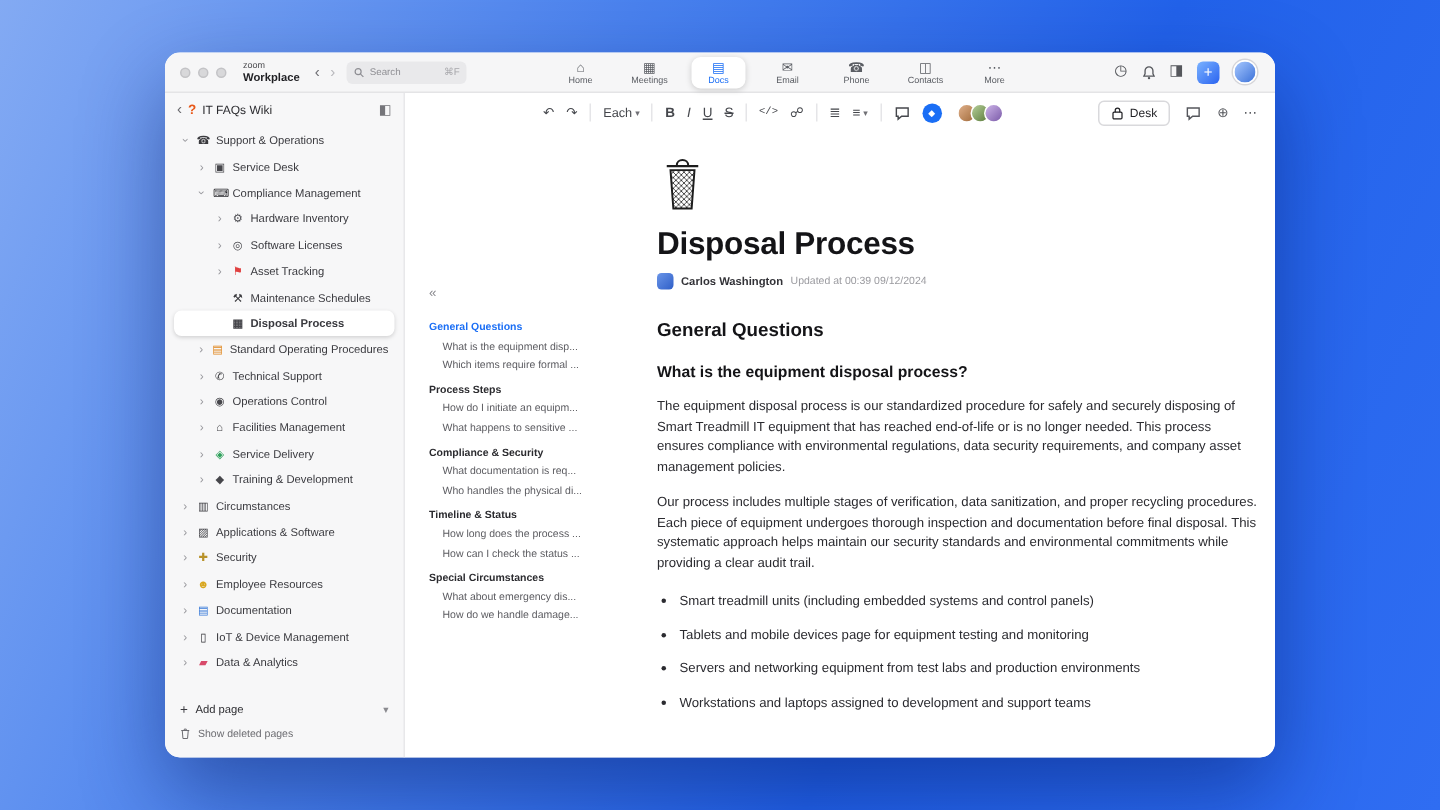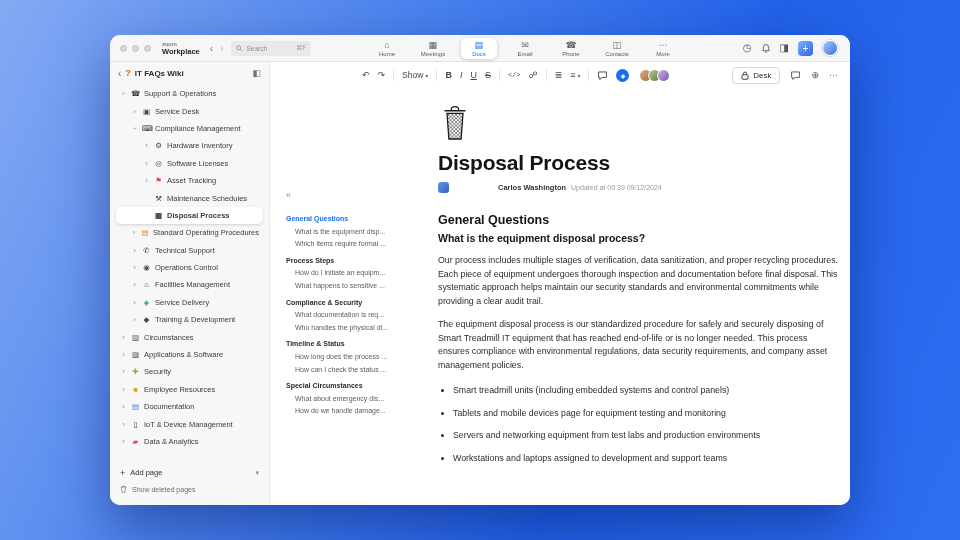--- a/index.html
+++ b/index.html
@@ -40,21 +40,21 @@
     background:linear-gradient(135deg,#7ab2ff,#2a63f0); display:flex; align-items:center; justify-content:center; }
   .useravatar { width:16px; height:16px; border-radius:50%;
     background:linear-gradient(135deg,#a8c9ff,#3a70d8); border:1px solid #fff; box-shadow:0 0 0 1px #d5d5d9; }
   
   .appbody { flex:1; display:flex; min-height:0; }
   .sidebar { width:160px; flex:0 0 auto; background:#f7f7f8; border-right:1px solid #e8e8ea;
     display:flex; flex-direction:column; }
   .sb-head { height:22px; display:flex; align-items:center; gap:4px; padding:0 8px; flex:0 0 auto; }
   .sb-back { color:#6a6a6f; font-size:10px; }
   .sb-q { color:#e8591a; font-weight:700; font-size:9px; }
-  .sb-title { font-size:8px; font-weight:700; color:#2c2c30; }
+  .sb-title { font-size:8px; font-weight:400; color:#2c2c30; }
   .sb-panel { margin-left:auto; color:#75757a; font-size:9px; }
   .tree { flex:1; padding:1px 6px 0; overflow:hidden; }
   .trow { height:17.4px; display:flex; align-items:center; gap:4px; padding:0 4px;
     border-radius:5px; color:#3a3a3f; font-size:7.5px; white-space:nowrap; }
   .trow.lvl1 { padding-left:15px; }
   .trow.lvl2 { padding-left:27px; }
   .trow.sel { background:#fff; box-shadow:0 1px 3px rgba(0,0,0,.16); font-weight:700; }
   .chev { width:7px; text-align:center; color:#97979c; font-size:8px; display:inline-block; }
   .chev.down { transform:rotate(90deg); }
   .chev.hide { visibility:hidden; }
@@ -94,24 +94,24 @@
   .toc { position:absolute; left:16px; top:102px; width:104px; font-size:7px; }
   .toc-collapse { color:#8a8a8f; font-size:9px; margin-bottom:9px; display:inline-block; }
   .tocrow { line-height:12.6px; white-space:nowrap; overflow:hidden; }
   .tocrow.section { color:#2b2b2f; font-weight:700; margin-top:4px; }
   .tocrow.item { padding-left:9px; color:#5c5c61; }
   .tocrow.active { color:#1a6ef5; }
   .content { position:absolute; left:168px; top:16px; width:400px; }
   .doctitle { font-size:21px; font-weight:700; color:#141417; margin-top:10px; letter-spacing:-.2px; }
   .byline { display:flex; align-items:center; gap:5px; margin-top:7px; }
   .byavatar { width:11px; height:11px; border-radius:3px; background:linear-gradient(135deg,#6a95e8,#2f5fc8); }
-  .byname { font-size:7.5px; font-weight:700; color:#333338;margin-left:44px; }
+  .byname { font-size:7.5px; font-weight:700; color:#333338; }
   .byupdated { font-size:7px; color:#9a9a9f; }
   .h-section { font-size:12.5px; font-weight:700; color:#141417; margin-top:20px; }
-  .h-q { font-size:10.5px; font-weight:700; color:#141417; margin-top:5px; }
+  .h-q { font-size:10.5px; font-weight:700; color:#141417; margin-top:15px; }
   .h-q.second { margin-top:26px; }
   .para { font-size:8.8px; line-height:13.5px; color:#2b2b30; margin-top:10px; }
   .blist { margin-top:13px; padding-left:15px; }
   .blist li { font-size:8.8px; color:#2b2b30; margin-bottom:12.5px; }
   svg { display:block; }
 </style>
 </head>
 <body>
 
 <div class="window">
@@ -315,21 +315,21 @@
       </div>
     </div>
 
     <div class="main">
 
       <div class="etoolbar">
         <span class="tbtn">↶</span>
         <span class="tbtn">↷</span>
         <span class="vdiv"></span>
         <span class="tbtn">
-          <span class="lbl">Show</span>
+          <span class="lbl">Each</span>
           <span class="caret">▾</span>
         </span>
         <span class="vdiv"></span>
         <span class="tbtn b-bold">B</span>
         <span class="tbtn b-ital">I</span>
         <span class="tbtn b-und">U</span>
         <span class="tbtn b-str">S</span>
         <span class="vdiv"></span>
         <span class="tbtn b-code">&lt;/&gt;</span>
         <span class="tbtn">☍</span>
@@ -399,22 +399,22 @@
           </svg>
           <div class="doctitle">Disposal Process</div>
           <div class="byline">
             <span class="byavatar"></span>
             <span class="byname">Carlos Washington</span>
             <span class="byupdated">Updated at 00:39 09/12/2024</span>
           </div>
 
           <div class="h-section">General Questions</div>
           <div class="h-q">What is the equipment disposal process?</div>
+          <p class="para">The equipment disposal process is our standardized procedure for safely and securely disposing of Smart Treadmill IT equipment that has reached end-of-life or is no longer needed. This process ensures compliance with environmental regulations, data security requirements, and company asset management policies.</p>
           <p class="para">Our process includes multiple stages of verification, data sanitization, and proper recycling procedures. Each piece of equipment undergoes thorough inspection and documentation before final disposal. This systematic approach helps maintain our security standards and environmental commitments while providing a clear audit trail.</p>
-          <p class="para">The equipment disposal process is our standardized procedure for safely and securely disposing of Smart Treadmill IT equipment that has reached end-of-life or is no longer needed. This process ensures compliance with environmental regulations, data security requirements, and company asset management policies.</p>
           <ul class="blist">
             <li>Smart treadmill units (including embedded systems and control panels)</li>
             <li>Tablets and mobile devices page for equipment testing and monitoring</li>
             <li>Servers and networking equipment from test labs and production environments</li>
             <li>Workstations and laptops assigned to development and support teams</li>
           </ul>
         </div>
 
       </div>
     </div>

